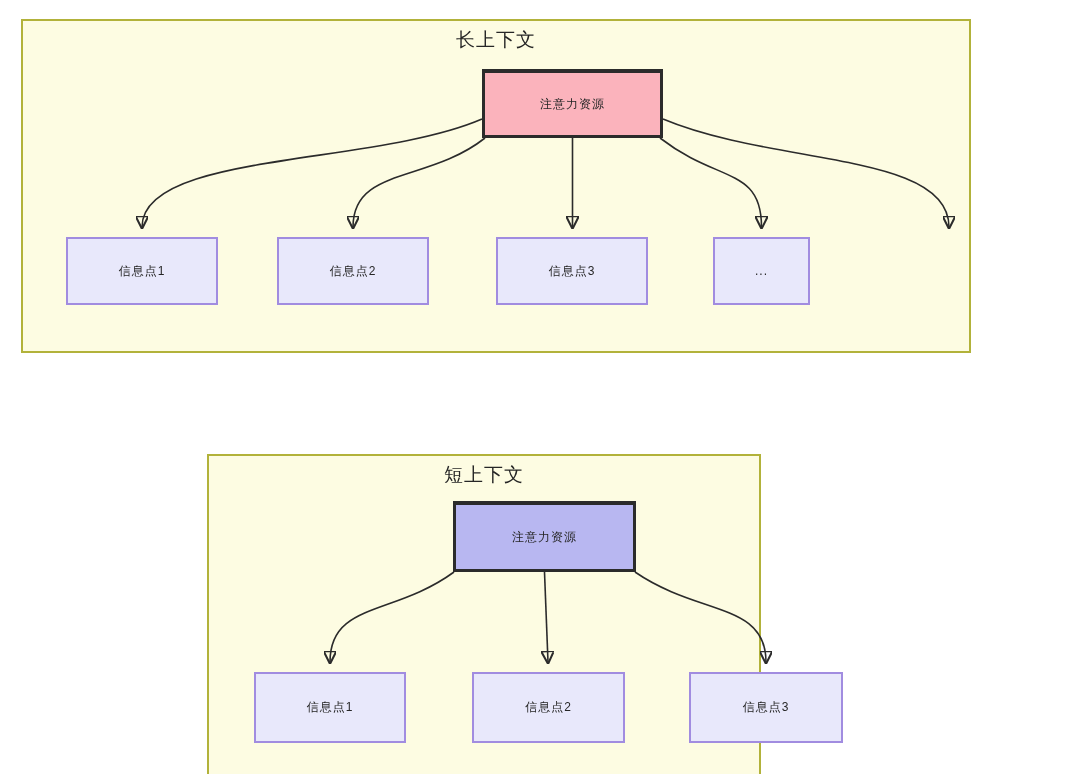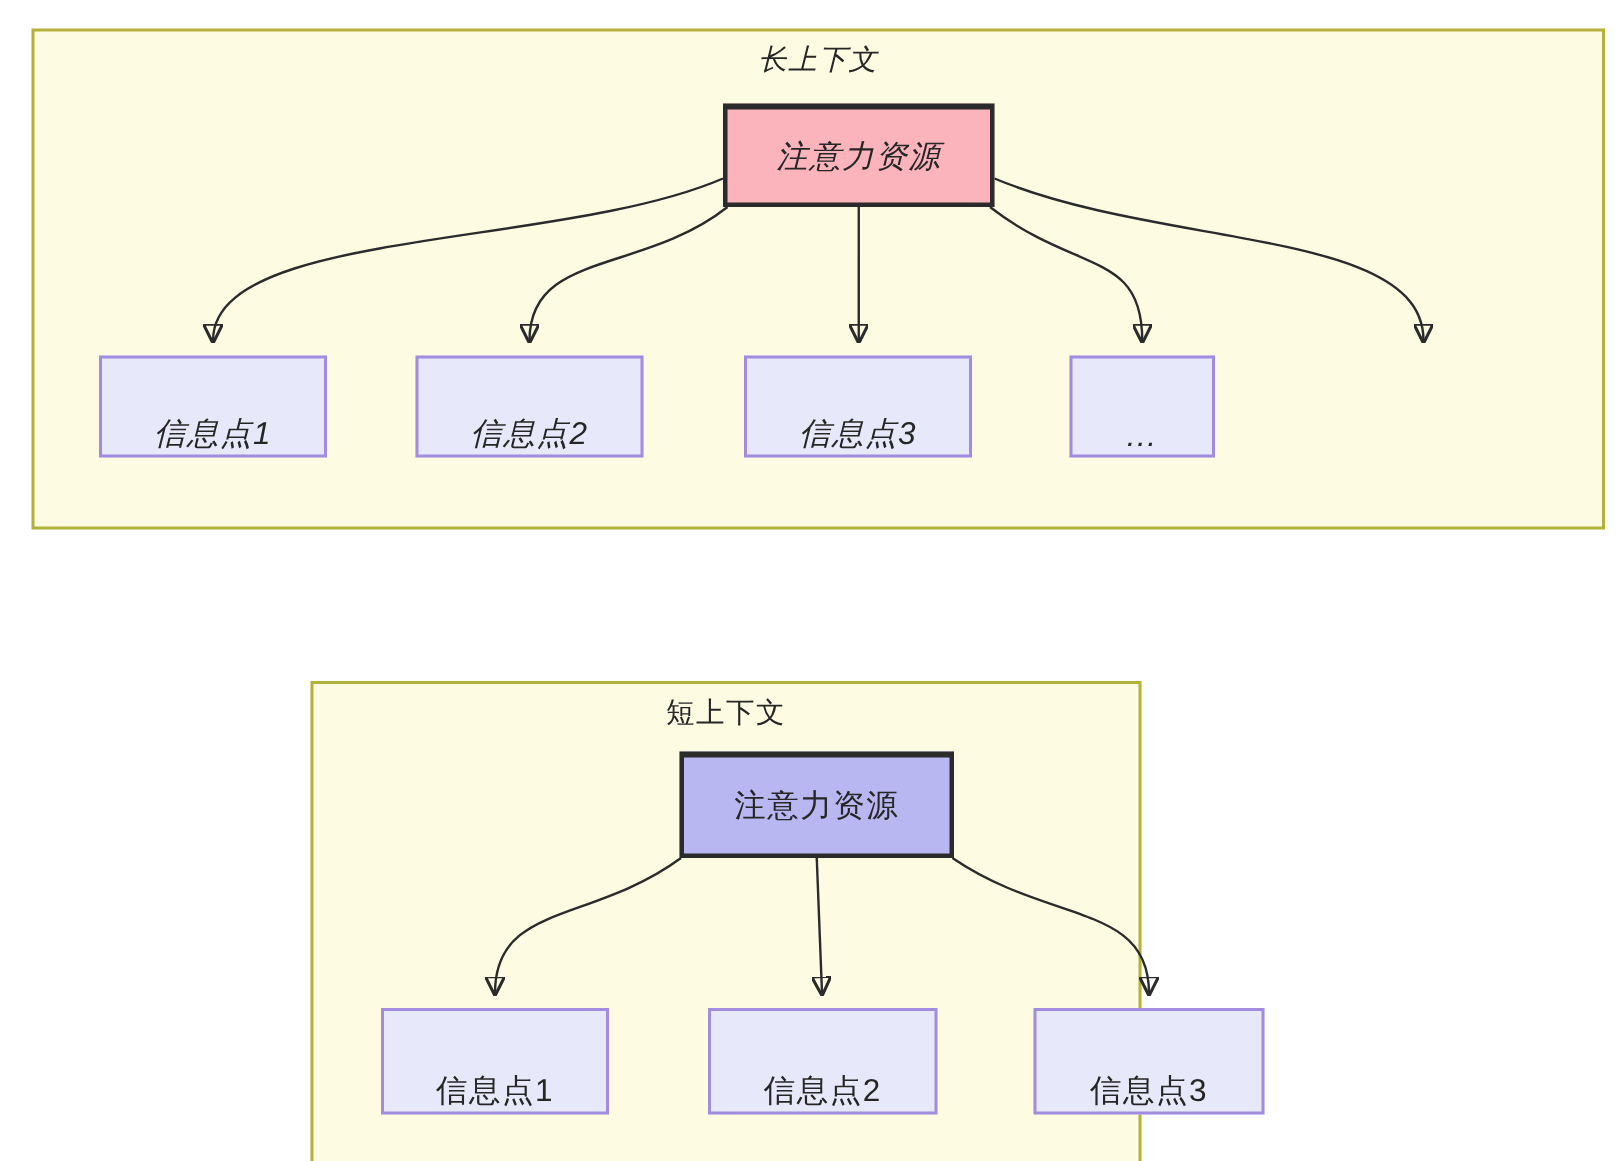--- a/index.html
+++ b/index.html
@@ -26,51 +26,50 @@
     position:absolute;
     top:6px;left:0;right:0;
     text-align:center;
     font-size:19px;
     letter-spacing:1px;
     color:var(--text);
   }
   .node{
     position:absolute;
     display:flex;align-items:center;justify-content:center;
-    font-size:21px;
+    font-size:12px;
     letter-spacing:1px;
     text-align:center;
   }
   .attention{
     border:3px solid var(--attention-border);
     border-top-width:4px;
     z-index:2;
   }
   .attention.long{background:var(--attention-long-fill);}
   .attention.short{background:var(--attention-short-fill);}
   .info{
     background:var(--info-fill);
     border:2px solid var(--info-border);
     z-index:2;
-    align-items:flex-end;
   }
   .arrow-layer{
     position:absolute;top:0;left:0;
     z-index:1;
   }
   .arrow-layer path{
     fill:none;
     stroke:var(--arrow);
     stroke-width:1.6;
   }
 </style>
 </head>
 <body>
 
-<div class="panel" style="left:21px;top:19px;width:1049px;height:334px;font-style:italic;">
+<div class="panel" style="left:21px;top:19px;width:950px;height:334px;">
 
   <div class="panel-title">长上下文</div>
 
   <svg class="arrow-layer" width="1045" height="330" viewBox="0 0 1045 330">
     <defs>
       <marker id="arrowhead-long" viewBox="0 0 10 10" refX="8.5" refY="5" markerWidth="8" markerHeight="8" orient="auto-start-reverse">
         <path d="M0,0 L10,5 L0,10 z" fill="#2b2b2b" stroke="none"></path>
       </marker>
     </defs>
     <path d="M 459 98 C 350 145, 119 131, 119 206" marker-end="url(#arrowhead-long)"></path>

